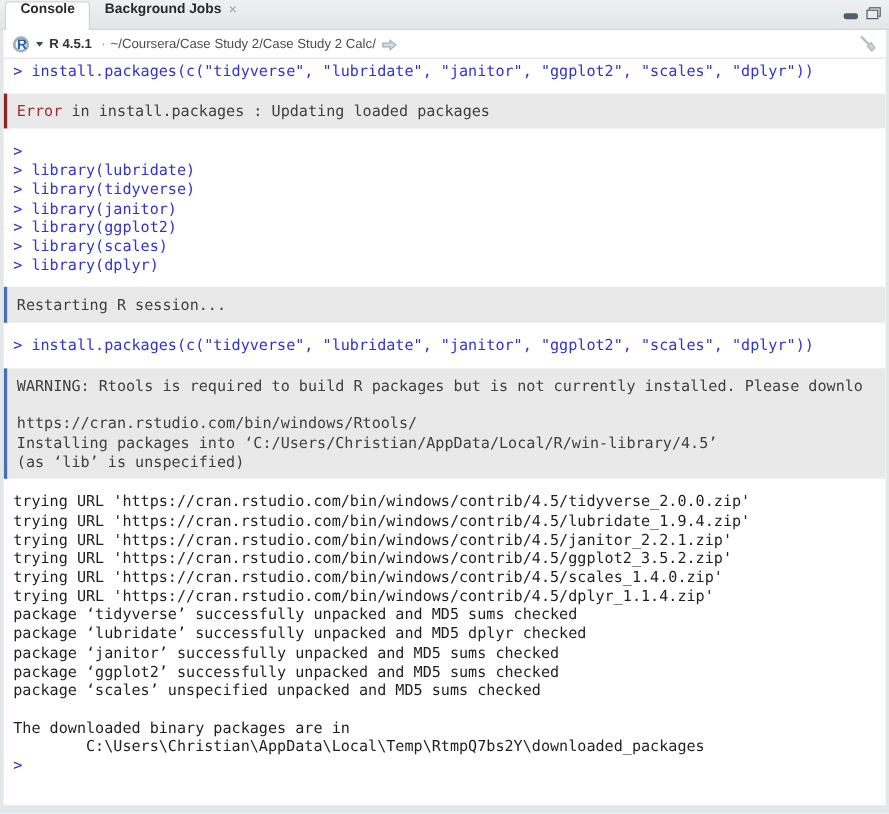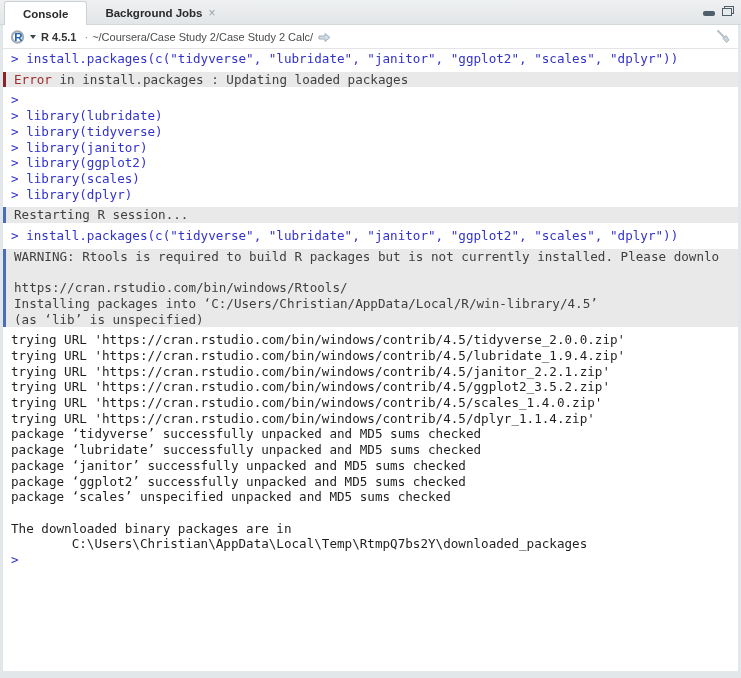--- a/index.html
+++ b/index.html
@@ -6,21 +6,21 @@
     --input-blue:#3232cd; --output-text:#1f1f1f; --block-bg:#e9e9e9; --block-text:#3f3f3f;
     --error-red:#a02c2c; --error-border:#8a2424; --info-border:#4a6eb5; --logo-blue:#1e63b5;
   }
   *{box-sizing:border-box}
   body{margin:0;background:#ffffff;font-family:"Liberation Sans",sans-serif}
   .frame{width:741px;height:678px;background:#e2e7ea;overflow:hidden;position:relative}
 
   
   .tabbar{height:25px;background:linear-gradient(#eef0f1,#e3e6e8);border-bottom:1px solid #d3d8db;
           display:flex;align-items:flex-end;padding-left:4px;position:relative}
-  .tab{height:22px;display:flex;align-items:center;padding:0 18px;font-size:11.5px;font-weight:bold;
+  .tab{height:22px;display:flex;align-items:flex-start;padding:0 12px;font-size:11.5px;font-weight:bold;
        color:#2a2a2a;cursor:default;position:relative}
   .tab.active{background:#ffffff;border:1px solid #ccd1d5;border-bottom:none;border-radius:3px 3px 0 0;
        margin-bottom:-1px;height:24px;z-index:2}
   .tab-close{font-weight:normal;color:#9aa2a9;font-size:12px;margin-left:6px;line-height:1}
   .winbtns{position:absolute;right:7px;top:6px;display:flex;align-items:center;gap:7px}
   .btn-min{width:12px;height:5px;background:#4e5e6b;border-radius:2px;margin-top:5px}
   .btn-restore{width:12px;height:10px;position:relative}
   .btn-restore::before{content:"";position:absolute;top:0;right:0;width:8px;height:6px;border:1.5px solid #4e5e6b}
   .btn-restore::after{content:"";position:absolute;bottom:0;left:0;width:8px;height:6px;border:1.5px solid #4e5e6b;background:#e8ebec}
 
@@ -34,21 +34,21 @@
   .dot-sep{color:#8a8a8a;margin:0 4px}
   .wd-path{color:#4c4c4c}
   .goto-arrow{margin-left:5px;margin-top:1px}
   .broom{margin-left:auto}
 
   
   .console{flex:1;overflow:hidden;padding-top:2px;font-family:"DejaVu Sans Mono","Liberation Mono",monospace;
            font-size:12.6px;line-height:15.7px;cursor:text}
   .line{white-space:pre;padding:0 8px;color:var(--output-text)}
   .line.input{color:var(--input-blue)}
-  .block{background:var(--block-bg);margin:5px 0;padding:0 0}
+  .block{background:var(--block-bg);margin:11px 0;padding:7px 0}
   .block .line{color:var(--block-text);padding-left:8px}
   .block.error{border-left:3px solid var(--error-border)}
   .block.info{border-left:3px solid var(--info-border)}
   .block .prefix{color:var(--error-red)}
 </style>
 </head>
 <body>
 
 <div class="frame">
 
@@ -108,21 +108,21 @@
           <div class="line">Installing packages into ‘C:/Users/Christian/AppData/Local/R/win-library/4.5’</div>
           <div class="line">(as ‘lib’ is unspecified)</div>
         </div>
         <div class="line output">trying URL 'https://cran.rstudio.com/bin/windows/contrib/4.5/tidyverse_2.0.0.zip'</div>
         <div class="line output">trying URL 'https://cran.rstudio.com/bin/windows/contrib/4.5/lubridate_1.9.4.zip'</div>
         <div class="line output">trying URL 'https://cran.rstudio.com/bin/windows/contrib/4.5/janitor_2.2.1.zip'</div>
         <div class="line output">trying URL 'https://cran.rstudio.com/bin/windows/contrib/4.5/ggplot2_3.5.2.zip'</div>
         <div class="line output">trying URL 'https://cran.rstudio.com/bin/windows/contrib/4.5/scales_1.4.0.zip'</div>
         <div class="line output">trying URL 'https://cran.rstudio.com/bin/windows/contrib/4.5/dplyr_1.1.4.zip'</div>
         <div class="line output">package ‘tidyverse’ successfully unpacked and MD5 sums checked</div>
-        <div class="line output">package ‘lubridate’ successfully unpacked and MD5 sums checked</div>
+        <div class="line output">package ‘lubridate’ successfully unpacked and MD5 dplyr checked</div>
         <div class="line output">package ‘janitor’ successfully unpacked and MD5 sums checked</div>
         <div class="line output">package ‘ggplot2’ successfully unpacked and MD5 sums checked</div>
         <div class="line output">package ‘scales’ unspecified unpacked and MD5 sums checked</div>
         <div class="line output">&nbsp;</div>
         <div class="line output">The downloaded binary packages are in</div>
         <div class="line output">        C:\Users\Christian\AppData\Local\Temp\RtmpQ7bs2Y\downloaded_packages</div>
         <div class="line input">&gt; </div>
       </div>
   </div>
 

